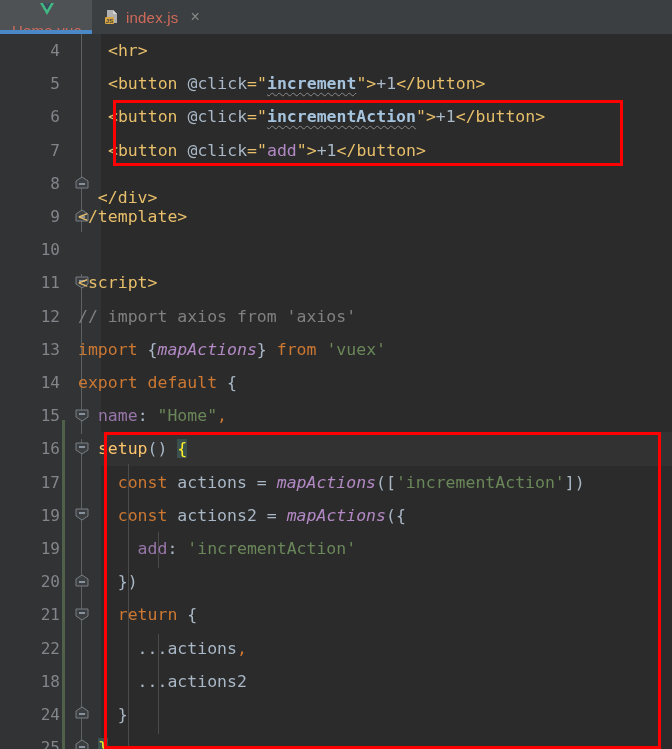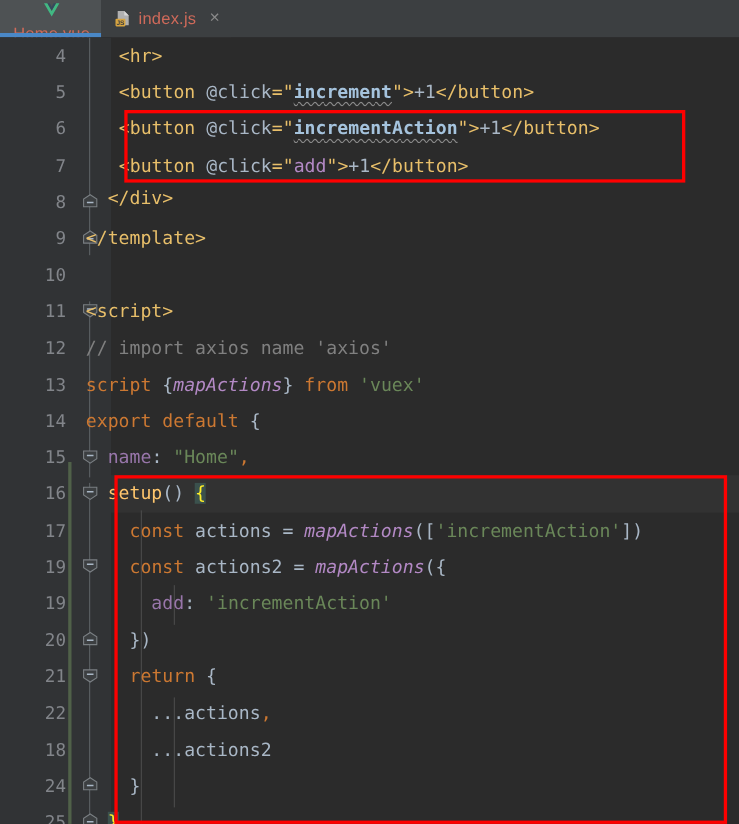--- a/index.html
+++ b/index.html
@@ -256,31 +256,31 @@
     <div>
 
       <div class="codetext" style="top:0px"><span class="t-tag">&lt;hr&gt;</span></div>
 
       <div class="codetext" style="top:33.2px"><span class="t-tag">&lt;button</span><span class="t-plain"> </span><span class="t-attr">@click</span><span class="t-eq">=</span><span class="t-quote">"</span><span class="t-attrval squiggle">increment</span><span class="t-quote">"</span><span class="t-tag">&gt;</span><span class="t-text">+1</span><span class="t-tag">&lt;/button&gt;</span></div>
 
       <div class="codetext" style="top:66.4px"><span class="t-tag">&lt;button</span><span class="t-plain"> </span><span class="t-attr">@click</span><span class="t-eq">=</span><span class="t-quote">"</span><span class="t-attrval squiggle">incrementAction</span><span class="t-quote">"</span><span class="t-tag">&gt;</span><span class="t-text">+1</span><span class="t-tag">&lt;/button&gt;</span></div>
 
       <div class="codetext" style="top:99.6px"><span class="t-tag">&lt;button</span><span class="t-plain"> </span><span class="t-attr">@click</span><span class="t-eq">=</span><span class="t-quote">"</span><span class="t-attrval2">add</span><span class="t-quote">"</span><span class="t-tag">&gt;</span><span class="t-text">+1</span><span class="t-tag">&lt;/button&gt;</span></div>
 
-      <div class="codetext" style="top:129px; left:78px"><span class="t-tag">  &lt;/div&gt;</span></div>
+      <div class="codetext" style="top:147px; left:78px"><span class="t-tag">  &lt;/div&gt;</span></div>
 
       <div class="codetext" style="top:166px; left:78px"><span class="t-tag">&lt;/template&gt;</span></div>
 
       <div class="codetext" style="top:199.2px; left:78px"><span class="t-plain"></span></div>
 
       <div class="codetext" style="top:232.4px; left:78px"><span class="t-tag">&lt;script&gt;</span></div>
 
-      <div class="codetext" style="top:265.6px; left:78px"><span class="t-comment">// import axios name 'axios'</span></div>
-
-      <div class="codetext" style="top:298.8px; left:78px"><span class="t-kw">script</span><span class="t-plain"> </span><span class="t-brace">{</span><span class="t-fnitalic">mapActions</span><span class="t-brace">}</span><span class="t-plain"> </span><span class="t-kw">from</span><span class="t-plain"> </span><span class="t-str">'vuex'</span></div>
+      <div class="codetext" style="top:265.6px; left:78px"><span class="t-comment">// import axios from 'axios'</span></div>
+
+      <div class="codetext" style="top:298.8px; left:78px"><span class="t-kw">import</span><span class="t-plain"> </span><span class="t-brace">{</span><span class="t-fnitalic">mapActions</span><span class="t-brace">}</span><span class="t-plain"> </span><span class="t-kw">from</span><span class="t-plain"> </span><span class="t-str">'vuex'</span></div>
 
       <div class="codetext" style="top:332px; left:78px"><span class="t-kw">export default</span><span class="t-plain"> </span><span class="t-brace">{</span></div>
 
       <div class="codetext" style="top:365.2px; left:78px"><span class="t-plain">  </span><span class="t-field">name</span><span class="t-punc">:</span><span class="t-plain"> </span><span class="t-strd">"Home"</span><span class="t-kw">,</span></div>
 
       <div class="codetext" style="top:398.4px; left:78px"><span class="t-plain">  </span><span class="t-method">setup</span><span class="t-punc">()</span><span class="t-plain"> </span><span class="brace-hl">{</span></div>
 
       <div class="codetext" style="top:431.6px; left:78px"><span class="t-plain">    </span><span class="t-kw">const</span><span class="t-plain"> actions </span><span class="t-punc">=</span><span class="t-plain"> </span><span class="t-fnitalic">mapActions</span><span class="t-punc">([</span><span class="t-str">'incrementAction'</span><span class="t-punc">])</span></div>
 
       <div class="codetext" style="top:464.8px; left:78px"><span class="t-plain">    </span><span class="t-kw">const</span><span class="t-plain"> actions2 </span><span class="t-punc">=</span><span class="t-plain"> </span><span class="t-fnitalic">mapActions</span><span class="t-punc">({</span></div>

